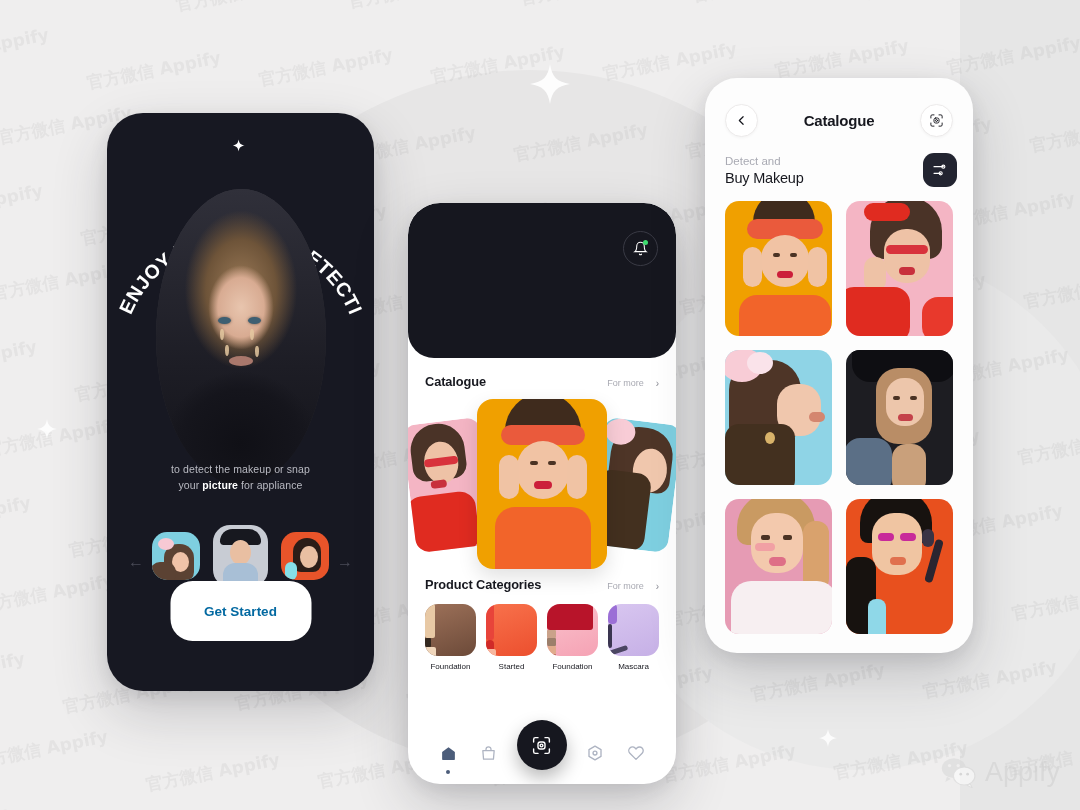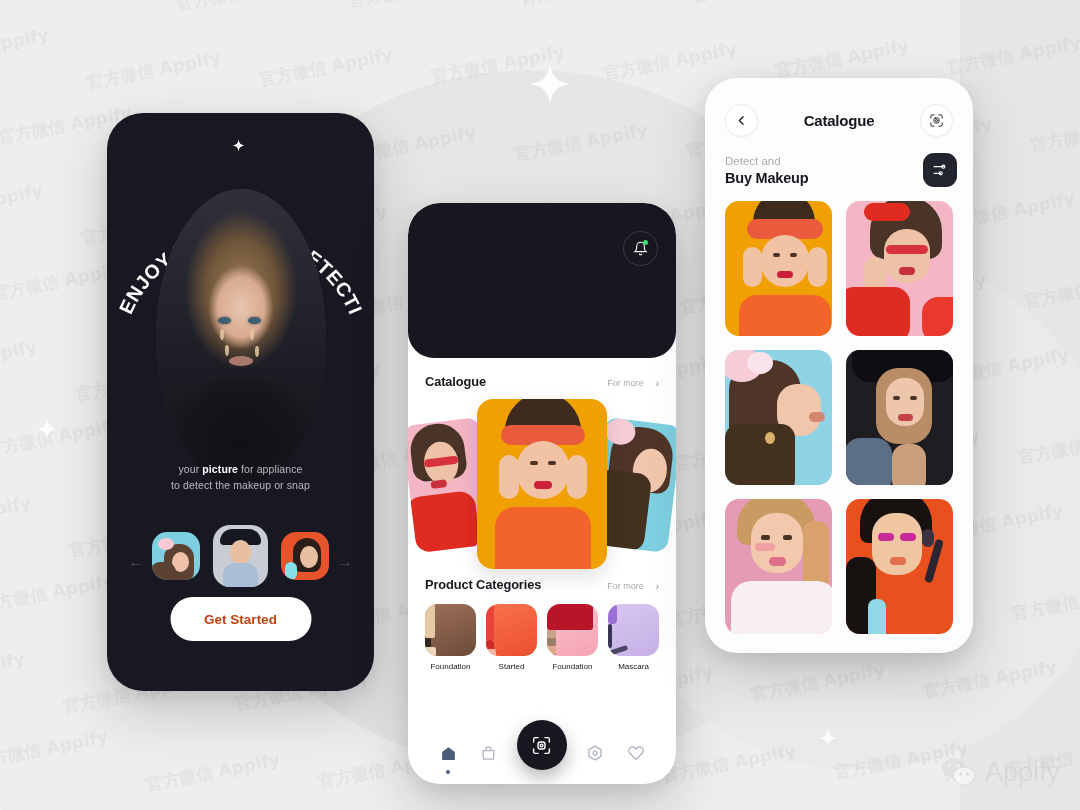--- a/index.html
+++ b/index.html
@@ -110,24 +110,24 @@
   .thumb.big { width:55px; height:62px; border-radius:17px; }
   .p1-arrow {
     position:absolute; top:440px; font-size:16px; color:#4a4b57;
     user-select:none;
   }
   .p1-arrow.left { left:21px; }
   .p1-arrow.right { right:21px; }
 
   .get-started {
     position:absolute; left:50%; transform:translateX(-50%);
-    bottom:50px; width:141px; height:44px;
+    bottom:50px; width:141px; height:60px;
     background:#fff; border-radius:22px;
     display:flex; align-items:center; justify-content:center;
-    font-size:13.5px; font-weight:bold; color:#c2410c;
+    font-size:13.5px; font-weight:bold; color:#0369a1;
     cursor:pointer; border:none;
   }
 
   
   #phone2 {
     left:408px; top:203px; width:268px; height:581px;
     background:#ffffff;
     border-radius:32px;
   }
   .p2-header {
@@ -219,21 +219,21 @@
   .p3-top { display:flex; align-items:center; justify-content:space-between; padding:26px 20px 0 20px; }
   .circbtn {
     width:33px; height:33px; border-radius:50%;
     background:#fff; border:1px solid #eceaea;
     display:flex; align-items:center; justify-content:center;
     cursor:pointer; box-shadow:0 1px 3px rgba(0,0,0,0.04);
   }
   .p3-title { font-size:15px; font-weight:bold; color:#17181f; letter-spacing:-0.2px;}
   .p3-sub { padding:16px 16px 0 20px; display:flex; justify-content:space-between; }
   .p3-sub .t1 { font-size:11.5px; color:#a9aab3; line-height:1.5; }
-  .p3-sub .t2 { font-size:14.5px; font-weight:bold; color:#17181f; letter-spacing:-0.2px; }
+  .p3-sub .t2 { font-size:14.5px; font-weight:normal; color:#17181f; letter-spacing:-0.2px; }
   .filterbtn {
     width:34px; height:34px; border-radius:11px; background:#222430;
     display:flex; align-items:center; justify-content:center; cursor:pointer;
   }
   .grid {
     padding:14px 20px 0 20px;
     display:grid; grid-template-columns:1fr 1fr; gap:14px;
   }
   .gcell { height:135px; border-radius:14px; overflow:hidden; position:relative; cursor:pointer; }
 
@@ -372,22 +372,22 @@
     <div class="eyeL"></div>
         <div class="eyeR"></div>
     <div class="lips"></div>
     <div class="tear" style="left:64px;top:140px;"></div>
     <div class="tear" style="left:69px;top:156px;"></div>
     <div class="tear" style="left:94px;top:140px;"></div>
     <div class="tear" style="left:99px;top:157px;"></div>
   </div>
 
   <div class="p1-copy">
+    <div>to detect the makeup  or snap</div>
     <div><span>your </span><b>picture</b><span> for appliance</span></div>
-    <div>to detect the makeup  or snap</div>
   </div>
 
   <div class="p1-thumbs">
     <div class="thumb">
       <div class="ph" style="background:#7ecfe0">
         <div class="sk" style="left:12px;top:12px;width:30px;height:38px;background:#5b4233;border-radius:14px 14px 10px 10px;"></div>
         <div class="sk" style="left:20px;top:20px;width:17px;height:20px;background:#f0c3a8;"></div>
         <div class="sk" style="left:6px;top:6px;width:16px;height:12px;background:#f7c9d4;border-radius:50%;"></div>
         <div class="sk" style="left:-2px;top:30px;width:26px;height:22px;background:#5b4233;border-radius:10px;"></div>
       </div>

